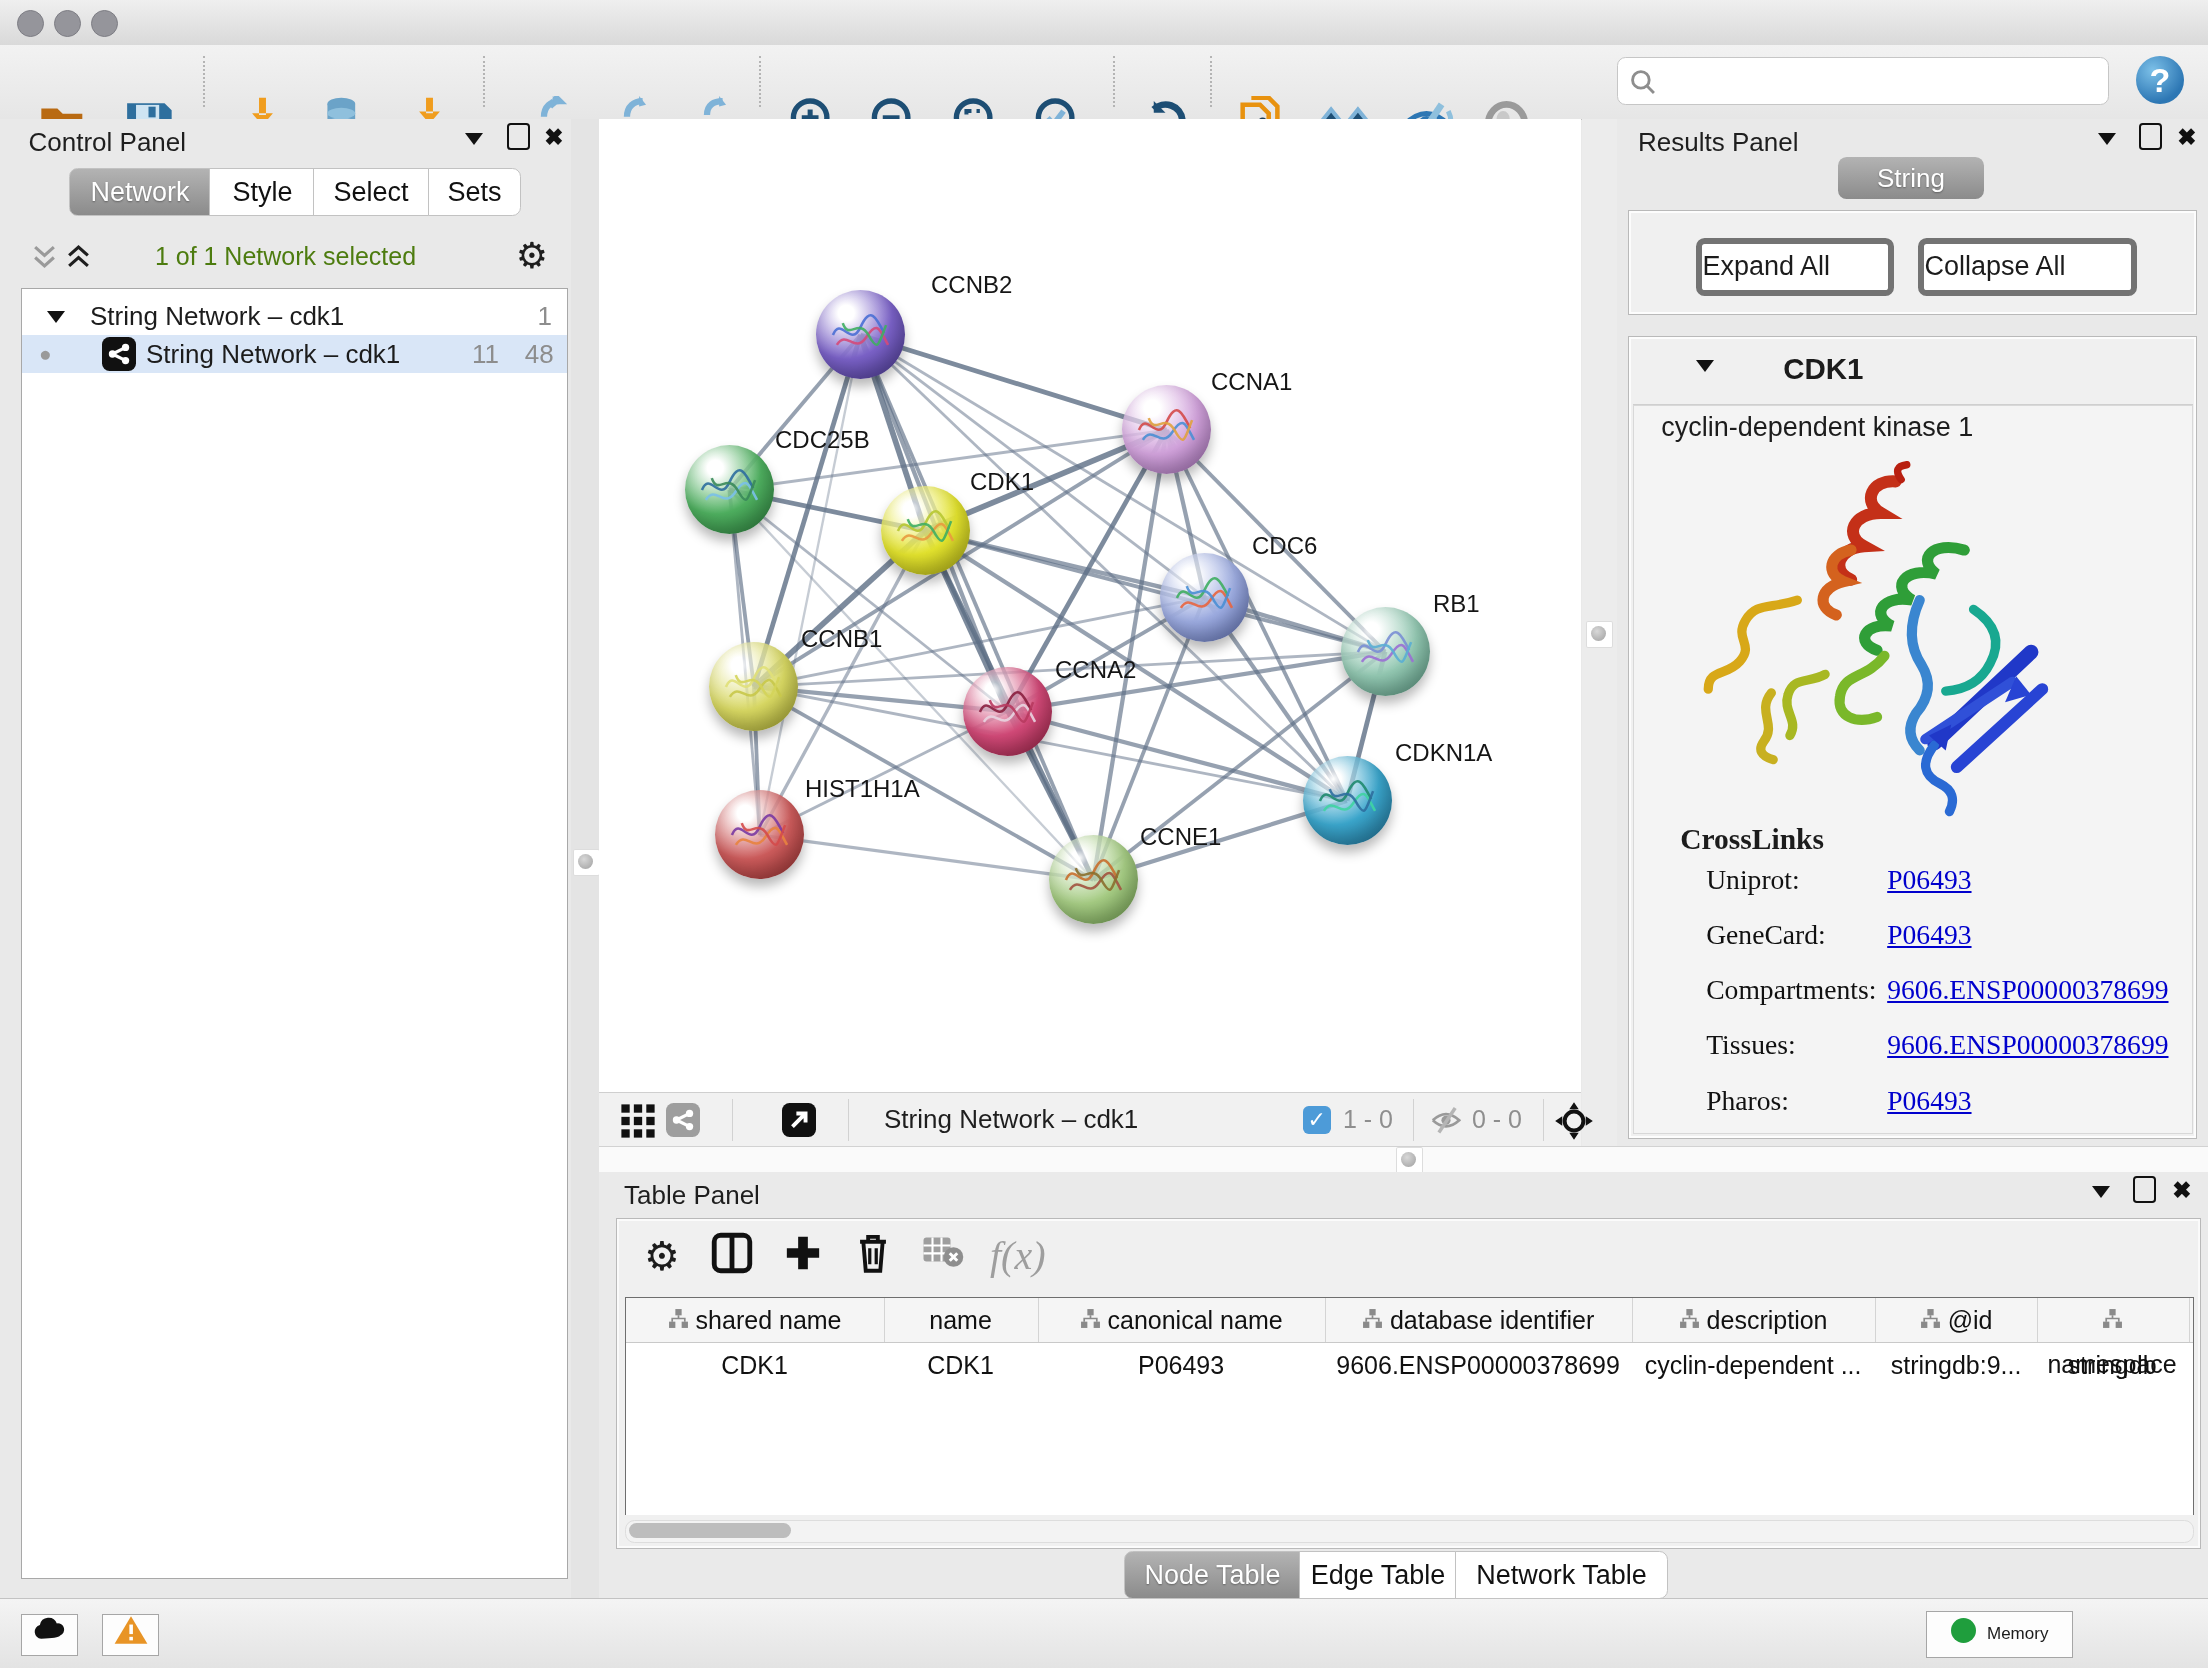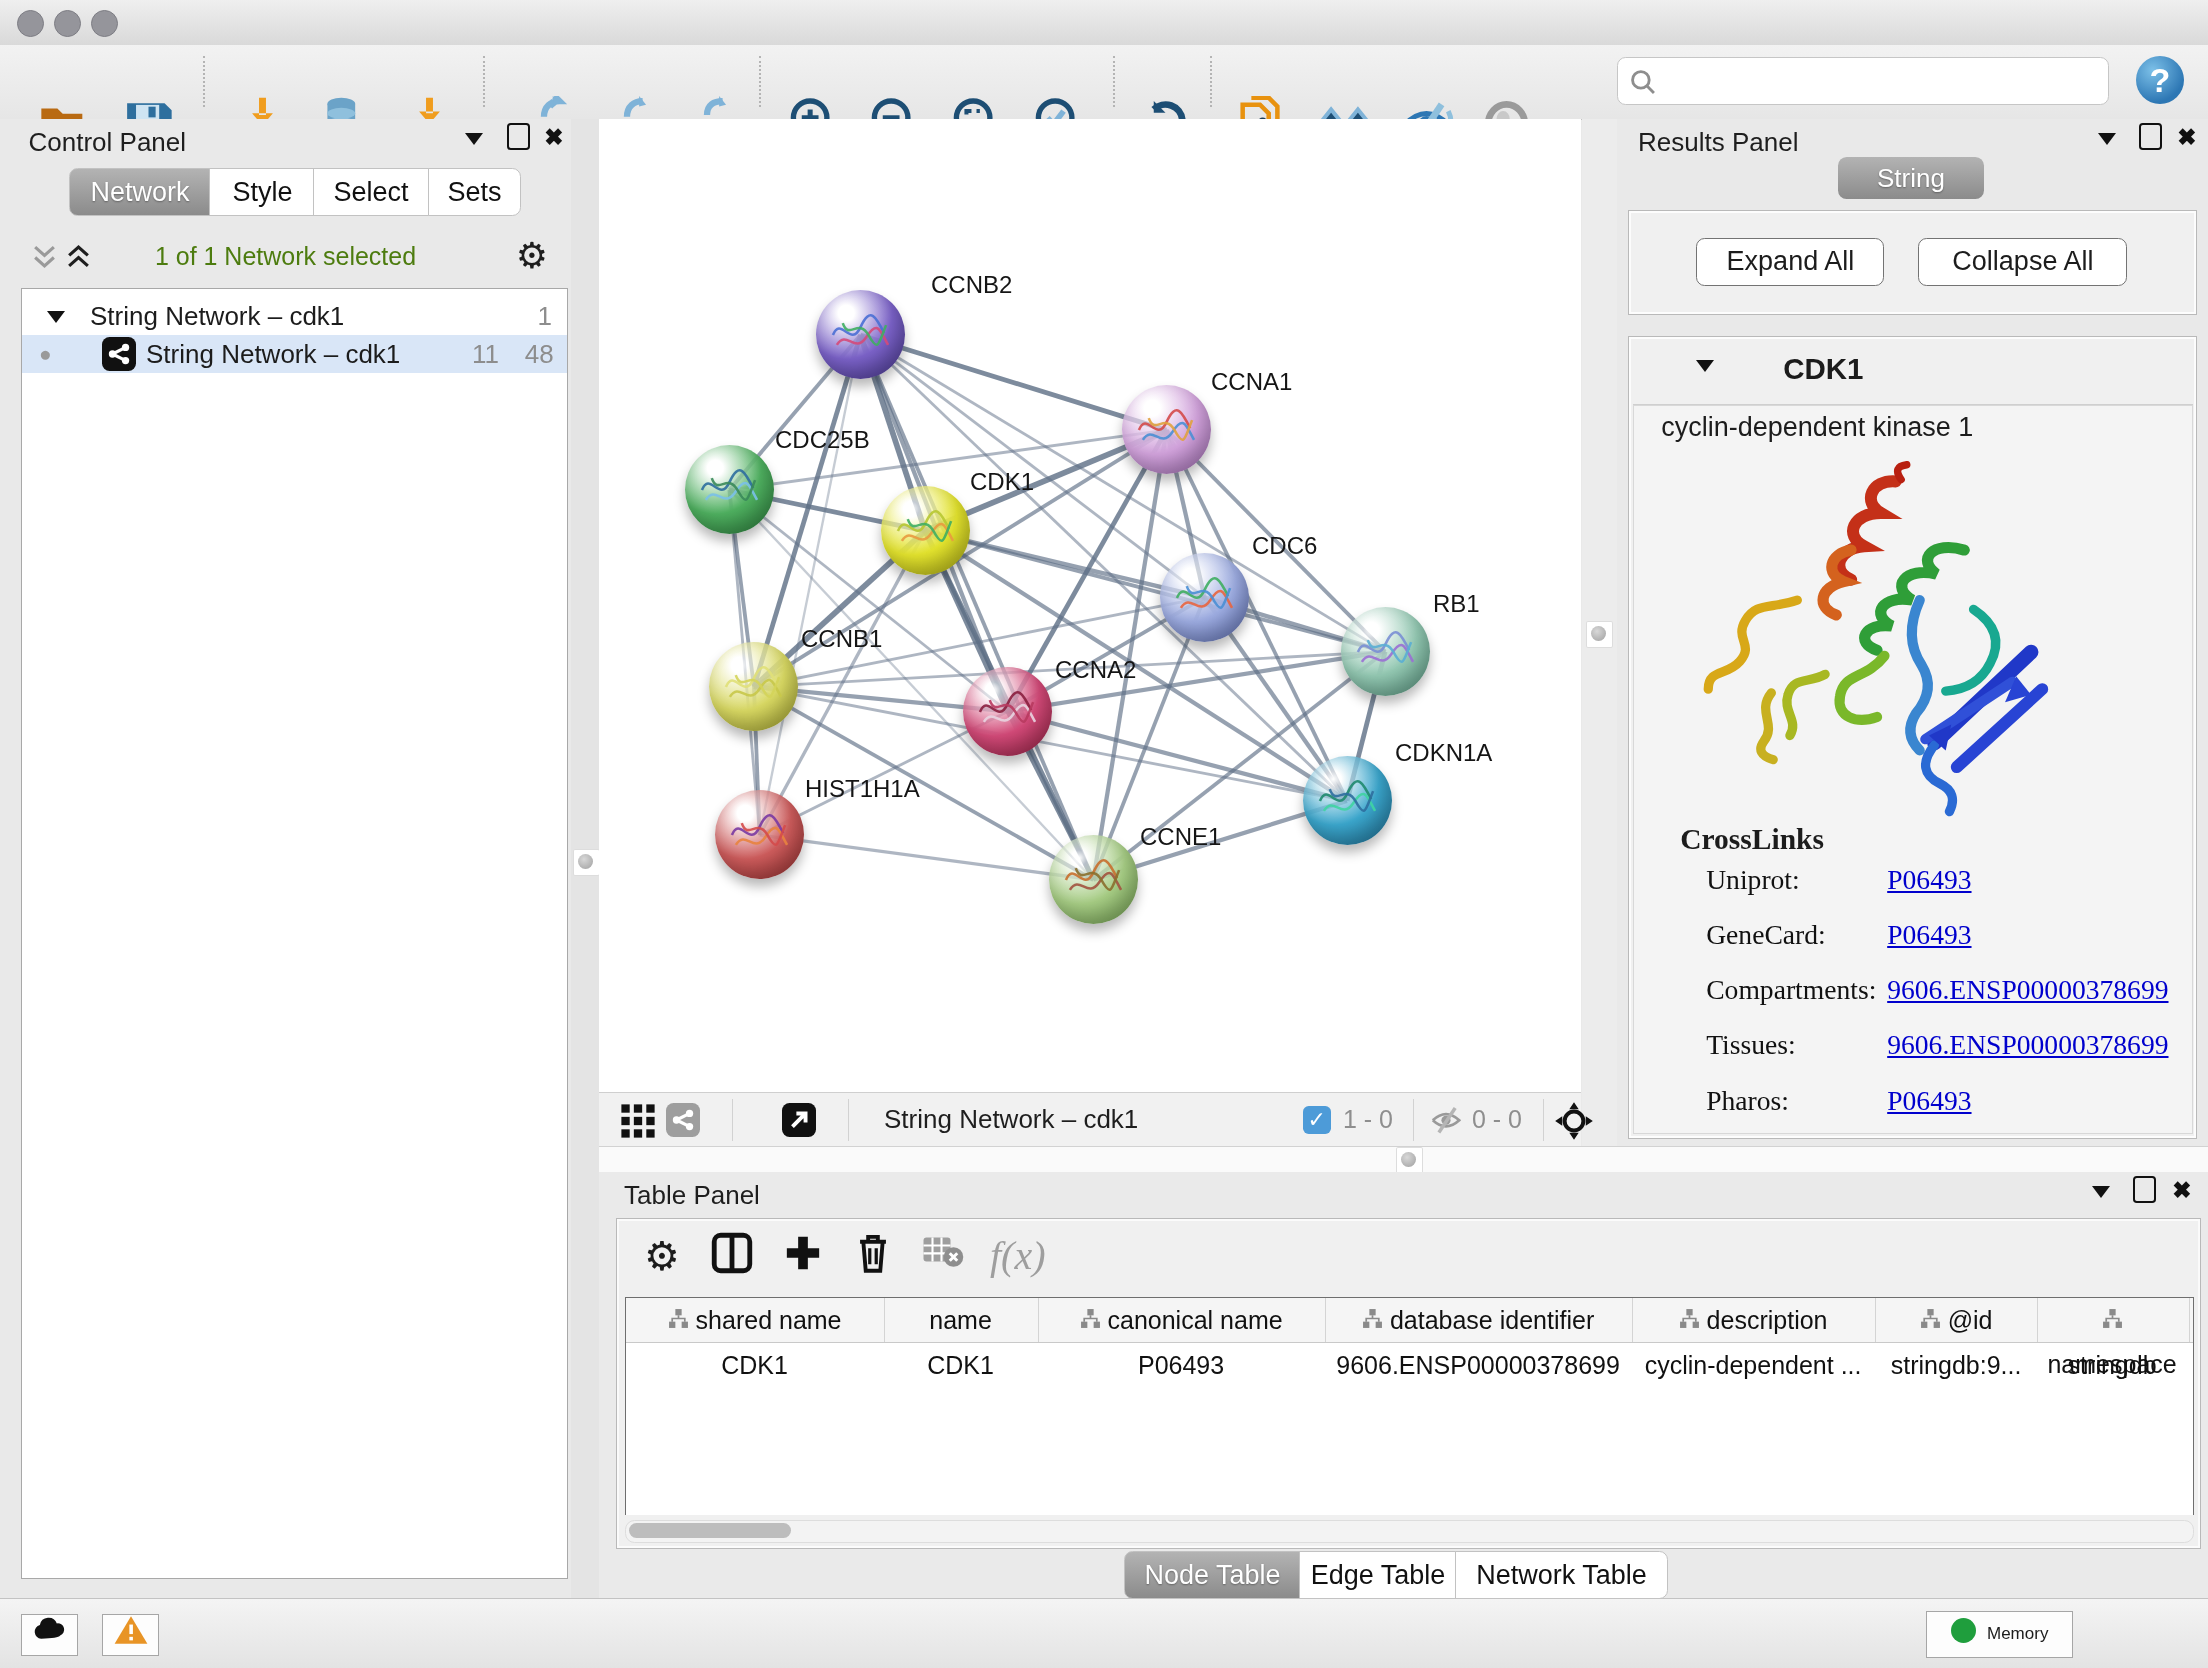--- a/index.html
+++ b/index.html
@@ -63,22 +63,22 @@
      background:#4d9bd8;color:#fff;font-size:22px;text-align:center;line-height:27.6px;}
   .hsplit{position:absolute;left:599px;top:1146px;width:1609px;height:26px;background:#fafafa;
      border-top:1px solid #d2d2d2;border-bottom:1px solid #dcdcdc;}
   
   .results-panel{position:absolute;left:1617px;top:119px;width:592px;height:1027px;background:#e9e9e9;}
   .rp-tab{position:absolute;left:221px;top:38px;width:146px;height:42px;border-radius:8.6px;
      background:linear-gradient(#b3b3b3,#8b8b8b);color:#fff;font-size:26px;text-align:center;
      line-height:42px;text-shadow:0 1px 1.9px rgba(0,0,0,.35);cursor:pointer;}
   .rp-box1{position:absolute;left:11.4px;top:91px;width:567px;height:103px;background:#f0f0f0;
      border:1.9px solid #b9b9b9;box-shadow:inset 0 0 0 1.9px #fdfdfd;}
-  .rp-btn{position:absolute;top:27px;height:46px;background:#fff;border:1px solid #737373;border-radius:8.6px;
-     font-size:27px;text-align:center;line-height:44px;cursor:pointer;}
+  .rp-btn{position:absolute;top:27px;height:46px;background:#fff;border:6px solid #737373;border-radius:8.6px;
+     font-size:27px;text-align:left;line-height:44px;cursor:pointer;}
   .rp-box2{position:absolute;left:11.4px;top:217px;width:567px;height:801px;background:#f0f0f0;
      border:1.9px solid #b9b9b9;box-shadow:inset 0 0 0 1.9px #fdfdfd;}
   .gene-head{position:absolute;left:3.8px;top:3.8px;right:3.8px;height:63px;border-bottom:1.9px solid #cfcfcf;}
   .gene-body{position:absolute;left:3.8px;top:68px;right:3.8px;bottom:3.8px;background:#f4f4f4;border:1px solid #d8d8d8;}
   .xl{font-family:"Liberation Serif",serif;}
   .xl-row{position:absolute;left:0;width:100%;height:48px;}
   .xl-label{position:absolute;left:72px;font-size:27.6px;color:#111;}
   .xl-link{position:absolute;left:253px;font-size:27.6px;color:#0000cd;text-decoration:underline;cursor:pointer;}
   
   .table-panel{position:absolute;left:599px;top:1172px;width:1609px;height:426px;background:#eaeaea;}

